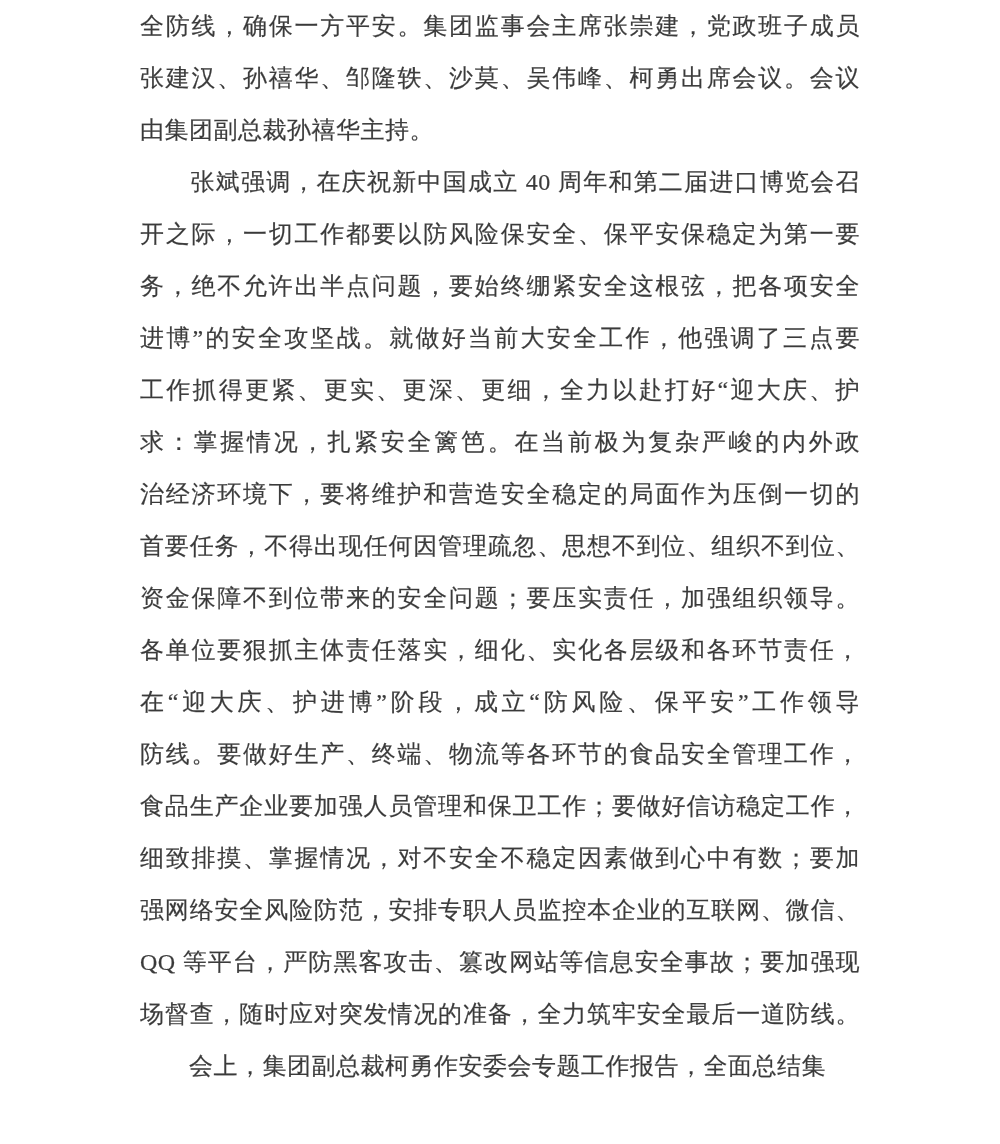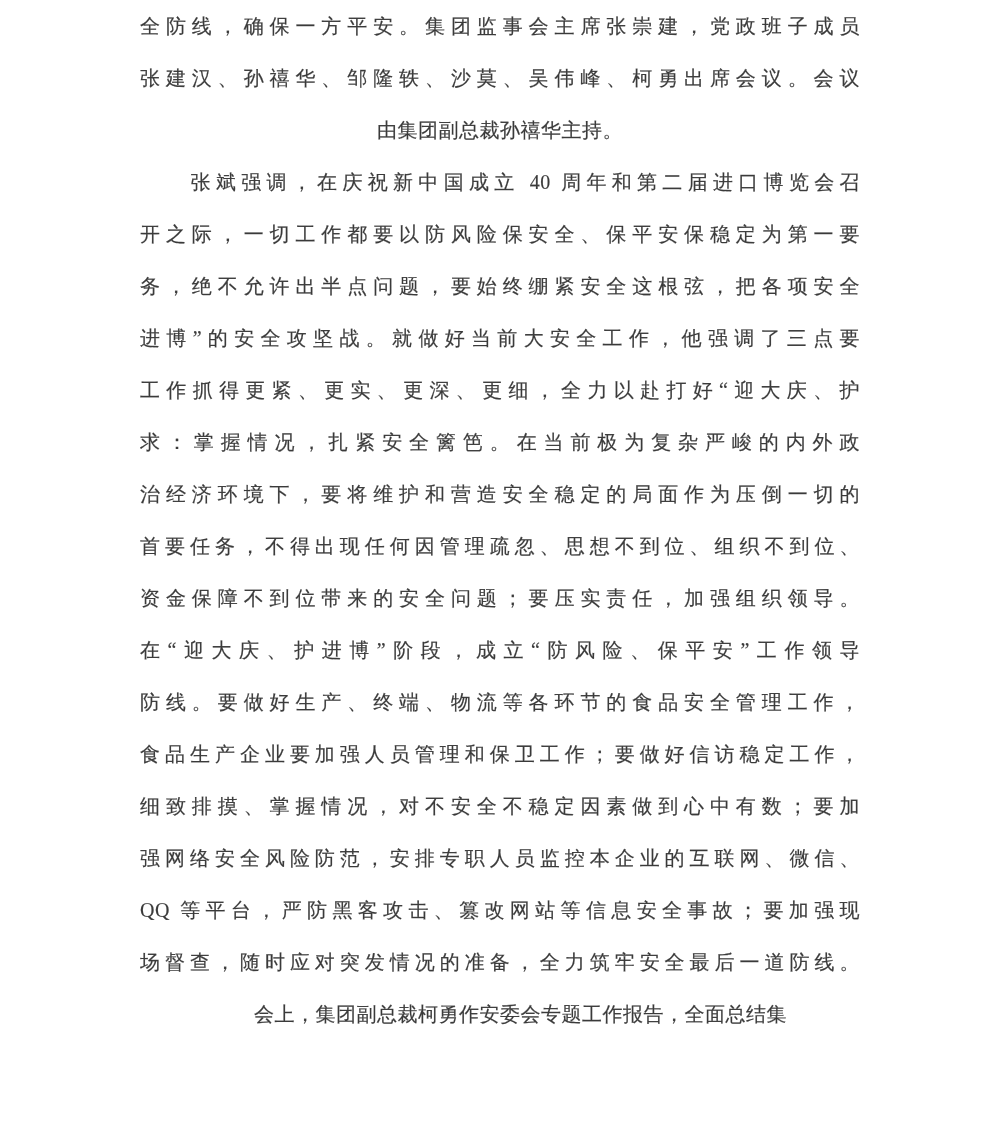--- a/index.html
+++ b/index.html
@@ -17,57 +17,58 @@
   }
   .text-block {
     position: absolute;
     left: 140px;
     top: 0;
     width: 720px;
   }
   .line {
     height: 52px;
     line-height: 52px;
-    font-size: 20px;
+    font-size: 24px;
     color: #3a3a3a;
     letter-spacing: 0.5px;
     white-space: nowrap;
     font-weight: 400;
     
     -webkit-text-stroke: 0.2px #555555;
   }
   .line.full {
     text-align: justify;
     text-align-last: justify;
     text-justify: inter-character;
     white-space: normal;
     overflow: hidden;
     max-height: 52px;
   }
   .line.partial {
-    text-align: center;
+    text-align: left;
   }
 </style>
 </head>
 <body>
 
 <div class="page">
   <div class="text-block">
     <div class="line full">全防线，确保一方平安。集团监事会主席张崇建，党政班子成员</div>
     <div class="line full">张建汉、孙禧华、邹隆轶、沙莫、吴伟峰、柯勇出席会议。会议</div>
     <div class="line partial">由集团副总裁孙禧华主持。</div>
     <div class="line full">　　张斌强调，在庆祝新中国成立 40 周年和第二届进口博览会召</div>
     <div class="line full">开之际，一切工作都要以防风险保安全、保平安保稳定为第一要</div>
     <div class="line full">务，绝不允许出半点问题，要始终绷紧安全这根弦，把各项安全</div>
     <div class="line full">进博”的安全攻坚战。就做好当前大安全工作，他强调了三点要</div>
     <div class="line full">工作抓得更紧、更实、更深、更细，全力以赴打好“迎大庆、护</div>
     <div class="line full">求：掌握情况，扎紧安全篱笆。在当前极为复杂严峻的内外政</div>
     <div class="line full">治经济环境下，要将维护和营造安全稳定的局面作为压倒一切的</div>
     <div class="line full">首要任务，不得出现任何因管理疏忽、思想不到位、组织不到位、</div>
     <div class="line full">资金保障不到位带来的安全问题；要压实责任，加强组织领导。</div>
+    <div class="line full">各单位要狠抓主体责任落实，细化、实化各层级和各环节责任，</div>
     <div class="line full">在“迎大庆、护进博”阶段，成立“防风险、保平安”工作领导</div>
     <div class="line full">防线。要做好生产、终端、物流等各环节的食品安全管理工作，</div>
     <div class="line full">食品生产企业要加强人员管理和保卫工作；要做好信访稳定工作，</div>
     <div class="line full">细致排摸、掌握情况，对不安全不稳定因素做到心中有数；要加</div>
     <div class="line full">强网络安全风险防范，安排专职人员监控本企业的互联网、微信、</div>
     <div class="line full">QQ 等平台，严防黑客攻击、篡改网站等信息安全事故；要加强现</div>
     <div class="line full">场督查，随时应对突发情况的准备，全力筑牢安全最后一道防线。</div>
     <div class="line partial">　　会上，集团副总裁柯勇作安委会专题工作报告，全面总结集</div>
   </div>
 </div>

